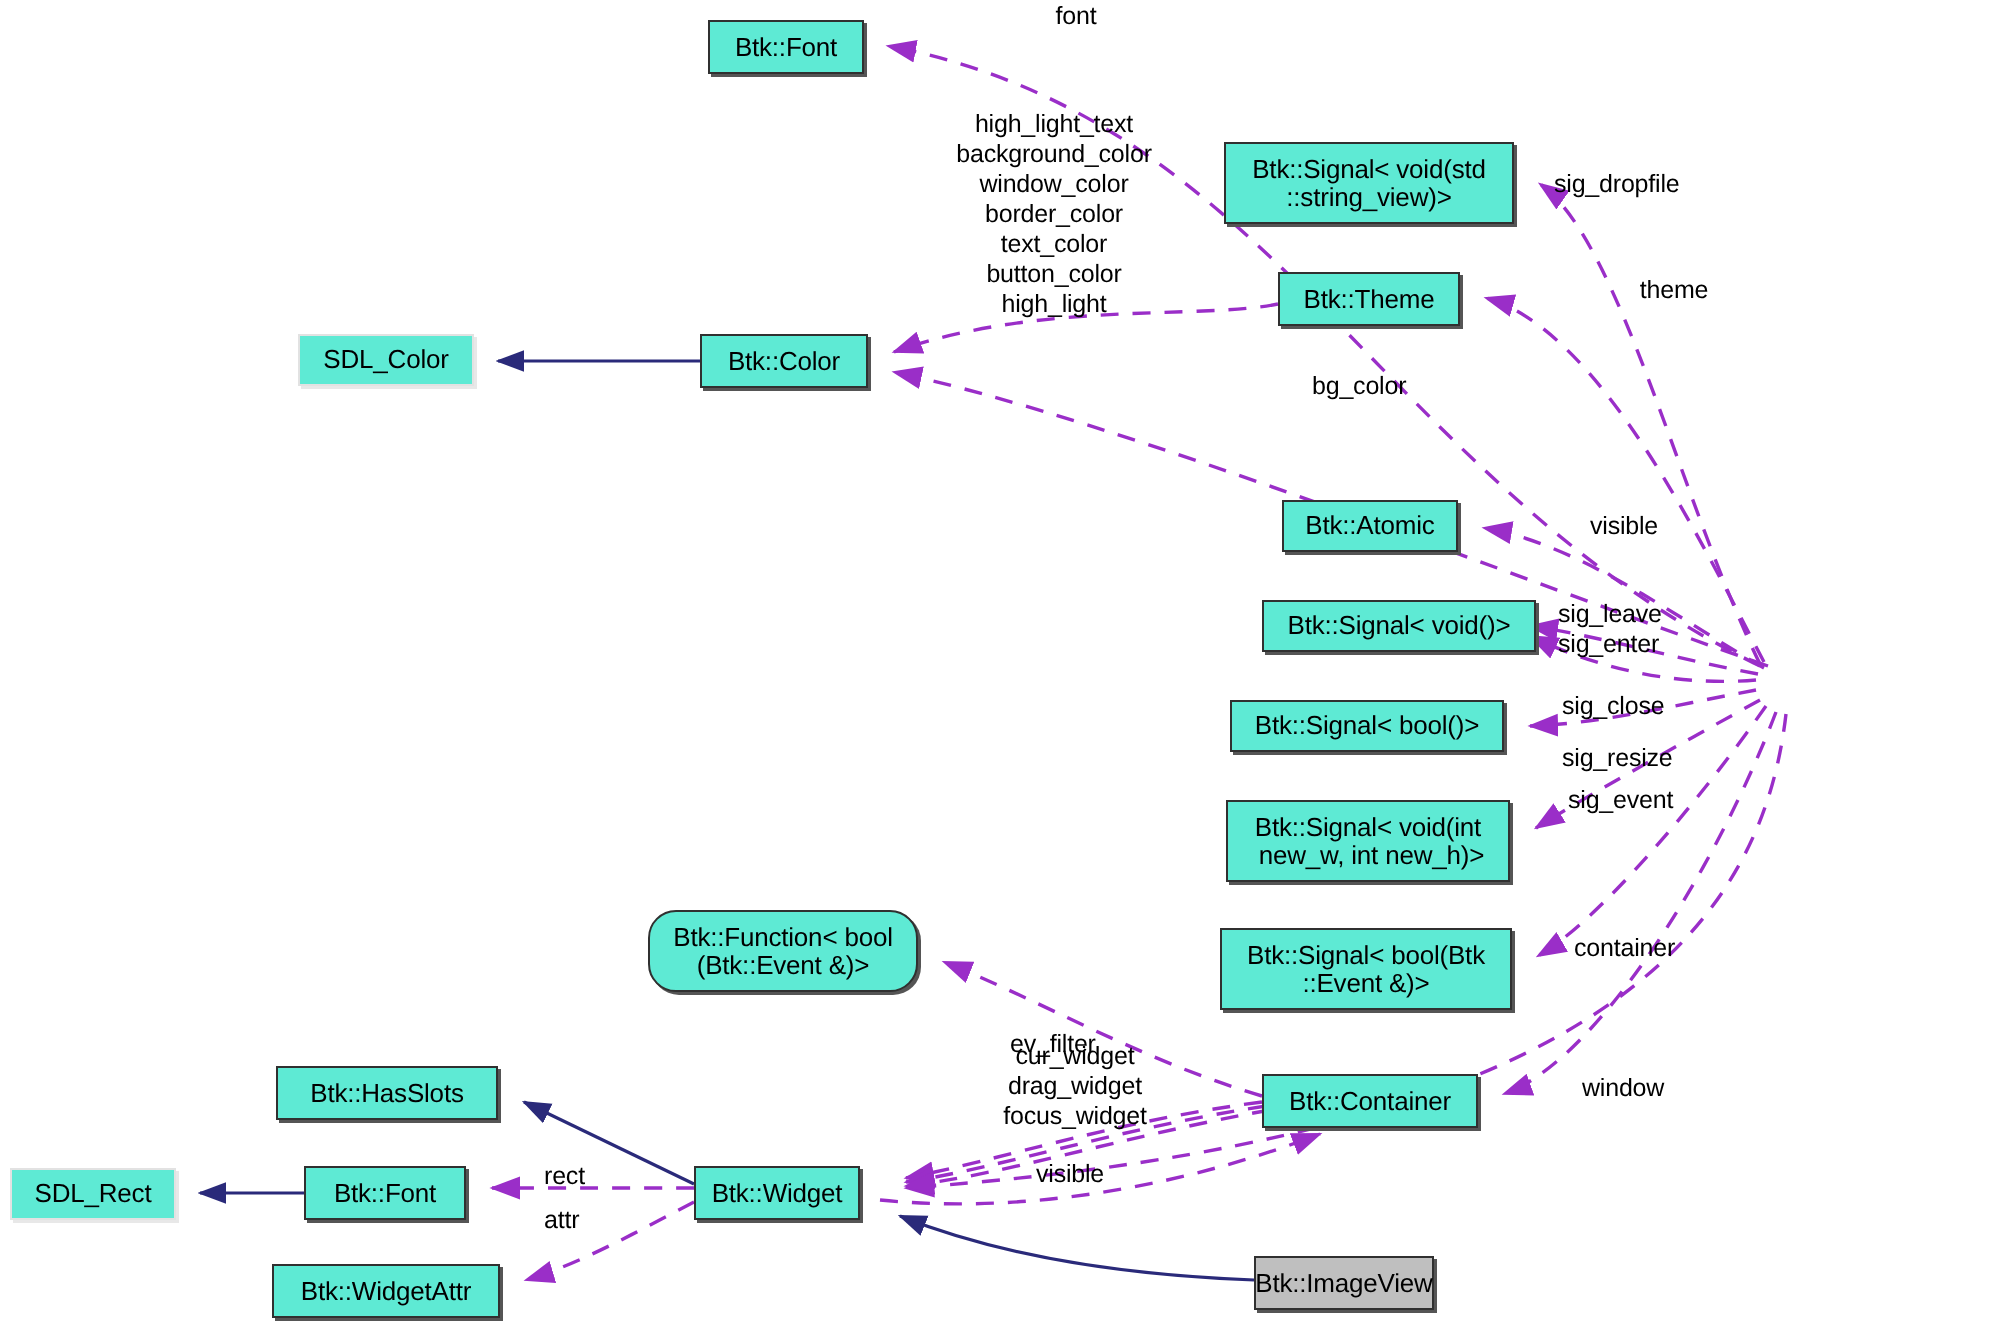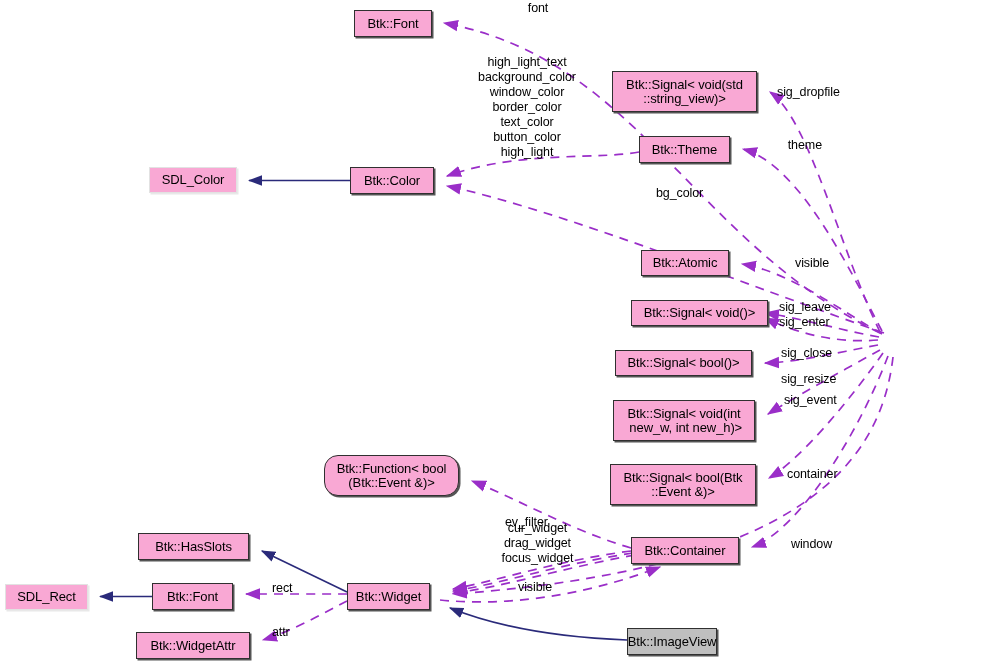--- a/index.html
+++ b/index.html
@@ -22,21 +22,21 @@
     position: absolute;
     left: 0;
     top: 0;
     width: 1004px;
     height: 667px;
     pointer-events: none;
   }
   .node {
     position: absolute;
     box-sizing: border-box;
-    background: #f9a8d4;
+    background: #5eead4;
     border: 1px solid #303030;
     display: flex;
     align-items: center;
     justify-content: center;
     text-align: center;
     font-size: 13px;
     line-height: 14px;
     color: #000000;
     white-space: pre;
     letter-spacing: -0.1px;
@@ -134,32 +134,32 @@
   <div id="labels-layer">
       <div class="edge-label" style="left: 498px; top: 1px; width: 80px; text-align: center;">font</div>
       <div class="edge-label" style="left: 466px; top: 55px; width: 122px; text-align: center;">high_light_text
 background_color
 window_color
 border_color
 text_color
 button_color
 high_light</div>
       <div class="edge-label" style="left: 777px; top: 85px; width: 80px; text-align: left;">sig_dropfile</div>
-      <div class="edge-label" style="left: 762px; top: 138px; width: 60px; text-align: right;">theme</div>
+      <div class="edge-label" style="left: 807px; top: 138px; width: 60px; text-align: center;">theme</div>
       <div class="edge-label" style="left: 656px; top: 186px; width: 70px; text-align: left;">bg_color</div>
       <div class="edge-label" style="left: 795px; top: 256px; width: 60px; text-align: left;">visible</div>
       <div class="edge-label" style="left: 779px; top: 300px; width: 75px; text-align: left;">sig_leave
 sig_enter</div>
       <div class="edge-label" style="left: 781px; top: 346px; width: 72px; text-align: left;">sig_close</div>
       <div class="edge-label" style="left: 781px; top: 372px; width: 75px; text-align: left;">sig_resize</div>
       <div class="edge-label" style="left: 784px; top: 393px; width: 72px; text-align: left;">sig_event</div>
       <div class="edge-label" style="left: 787px; top: 467px; width: 72px; text-align: left;">container</div>
       <div class="edge-label" style="left: 505px; top: 479px; width: 66px; text-align: left; margin-top: 36px;">ev_filter</div>
       <div class="edge-label" style="left: 489px; top: 521px; width: 97px; text-align: center;">cur_widget
 drag_widget
 focus_widget</div>
       <div class="edge-label" style="left: 791px; top: 537px; width: 62px; text-align: left;">window</div>
       <div class="edge-label" style="left: 272px; top: 581px; width: 34px; text-align: left;">rect</div>
       <div class="edge-label" style="left: 518px; top: 580px; width: 52px; text-align: left;">visible</div>
-      <div class="edge-label" style="left: 272px; top: 603px; width: 34px; text-align: left; margin-top: 22px;">attr</div>
+      <div class="edge-label" style="left: 272px; top: 603px; width: 34px; text-align: left;">attr</div>
     </div>
 
 </div>
 
 </body></html>

